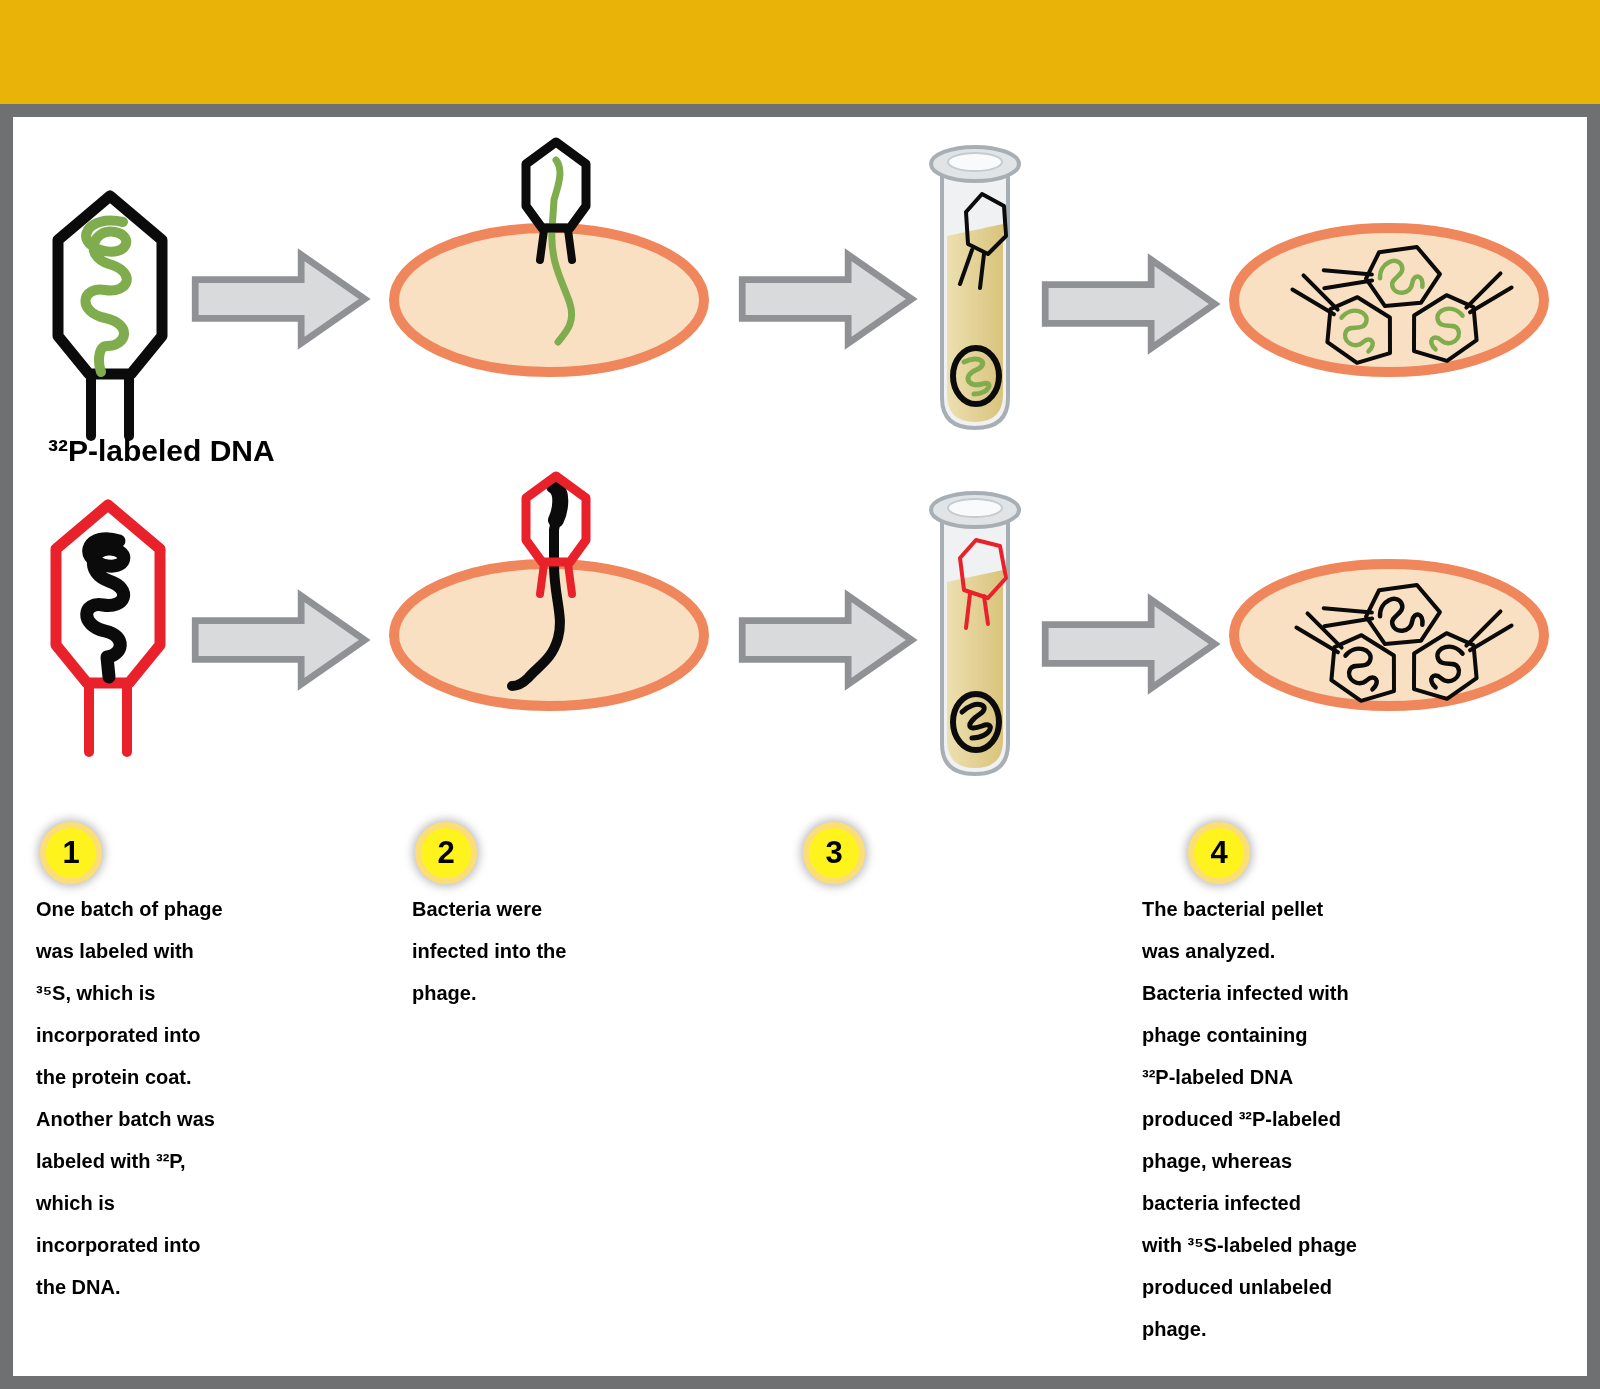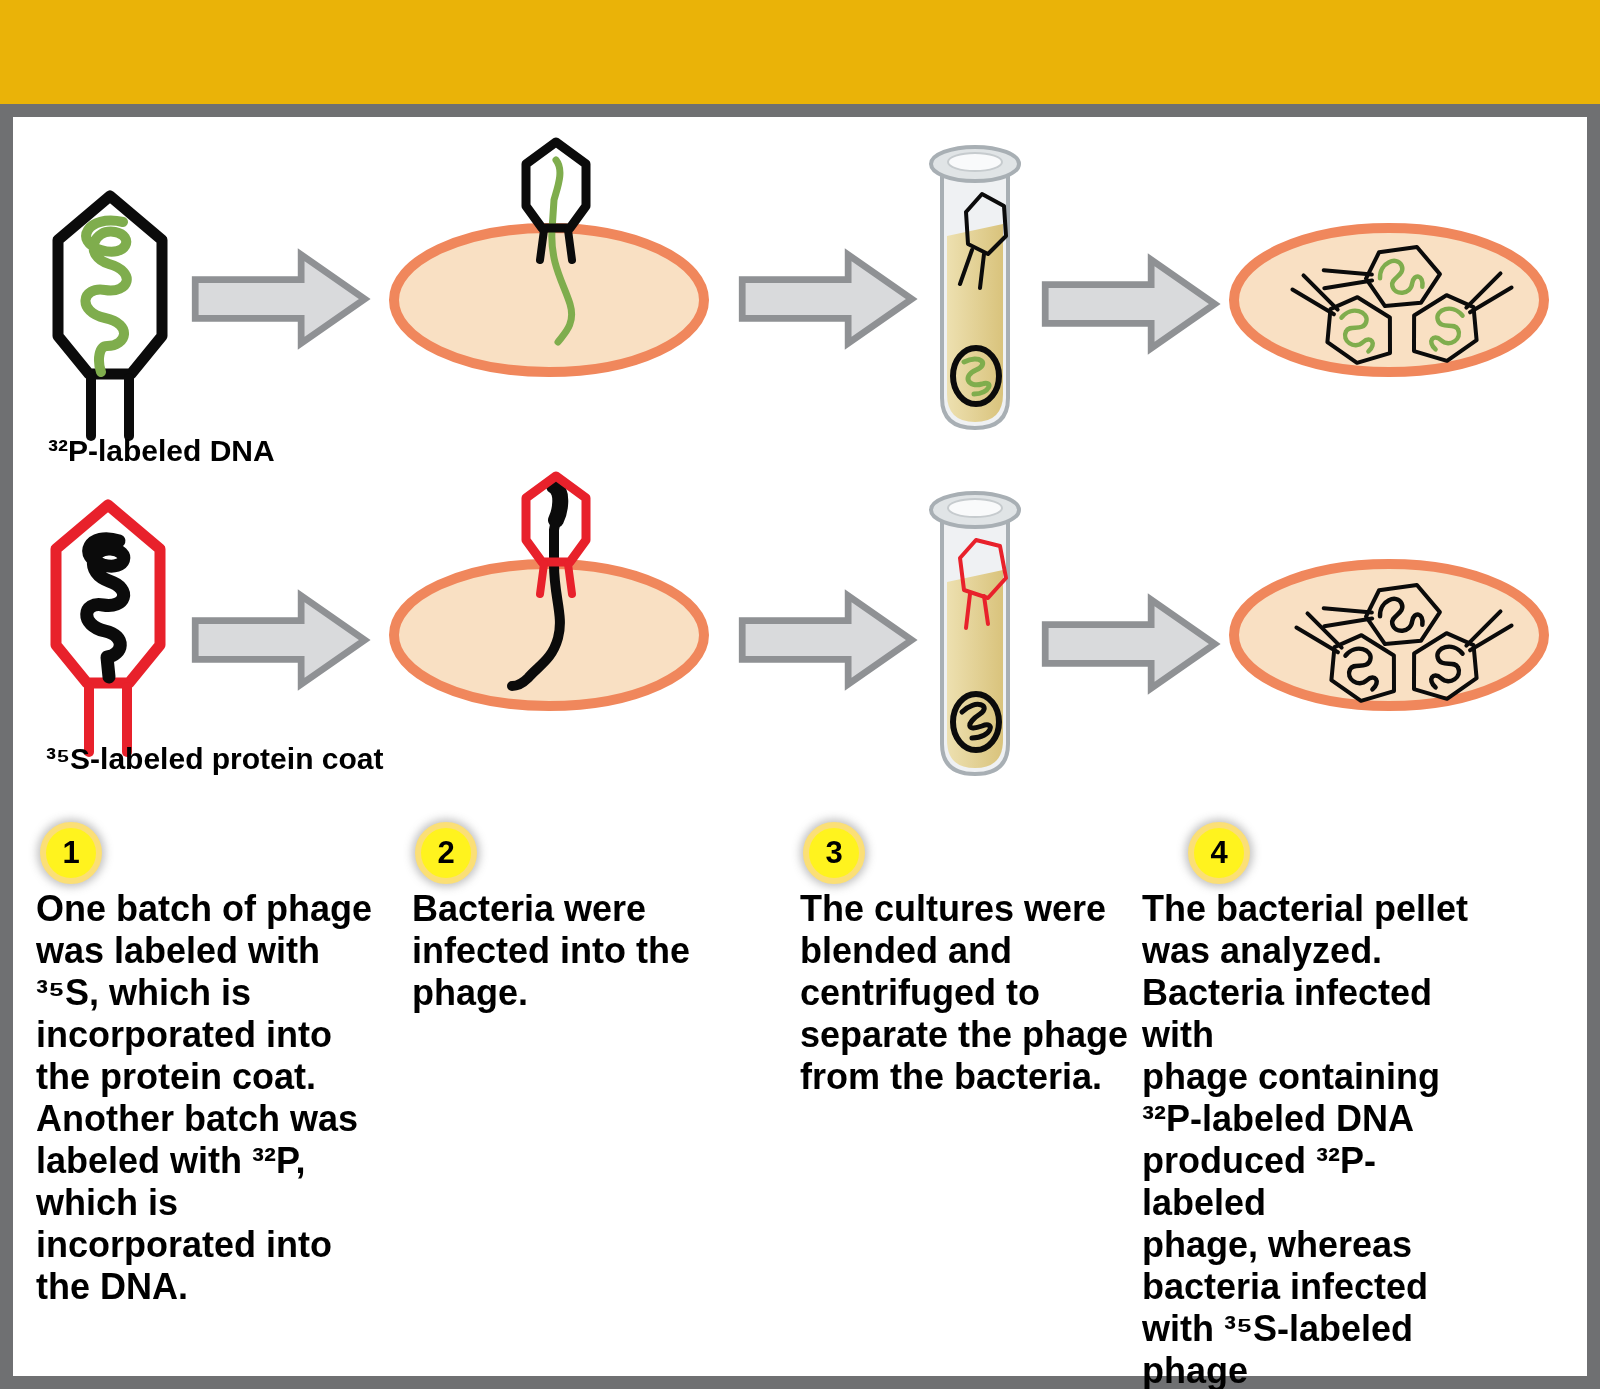--- a/index.html
+++ b/index.html
@@ -15,21 +15,21 @@
           font-family:"Liberation Sans","DejaVu Sans",sans-serif;color:var(--text);}
   .frame{position:absolute;left:0;top:104px;width:1600px;height:1285px;
          border:13px solid var(--frame);box-sizing:border-box;background:#fff;}
   .abs{position:absolute;}
   .phage-label{position:absolute;font-size:30px;font-weight:700;white-space:nowrap;}
   .step-badge{position:absolute;width:50px;height:50px;border-radius:50%;
         background:var(--badge-yellow);border:6px solid var(--badge-ring);
         box-shadow:0 0 8px 3px rgba(120,120,120,.45);
         display:flex;align-items:center;justify-content:center;
         font-size:31px;font-weight:700;color:#000;}
-  .step-text{position:absolute;font-size:36px;font-weight:700;line-height:42px;
+  .step-text{position:absolute;font-size:20px;font-weight:700;line-height:42px;
         white-space:pre-line;color:var(--text);}
   svg{display:block;overflow:visible;}
   .no-fill{fill:none;}
   .fill-white{fill:#ffffff;}
   .cell-e{fill:var(--cell-fill);stroke:var(--cell-stroke);stroke-width:10;}
   .stroke-green{stroke:var(--dna-green);}
   .stroke-red{stroke:var(--coat-red);}
   .stroke-black{stroke:#0b0b0b;}
   .rnd{stroke-linecap:round;stroke-linejoin:round;}
   .arrow-p{fill:var(--arrow-fill);stroke:var(--arrow-stroke);stroke-width:7;stroke-linejoin:miter;}
@@ -116,21 +116,20 @@
     <path class="no-fill stroke-black rnd" stroke-width="4" d="M58,14 L96,10 L118,38 L98,66 L62,68 L44,40 Z"></path>
     <path class="no-fill stroke-green rnd" stroke-width="4.5" d="M58,40 C58,24 76,18 80,28 C84,38 68,40 70,48 C72,58 88,58 90,46 C92,36 102,38 100,50"></path>
   </svg>
 
   <svg class="abs" style="left:33px;top:497px" width="150" height="260" viewBox="0 0 150 260">
     <path class="no-fill stroke-red rnd" stroke-width="11" d="M75,8 L127,52 L127,148 L96,186 L54,186 L23,148 L23,52 Z"></path>
     <path class="no-fill stroke-red rnd" stroke-width="10" d="M56,190 L56,255"></path>
     <path class="no-fill stroke-red rnd" stroke-width="10" d="M94,190 L94,255"></path>
     <path class="no-fill stroke-black rnd" stroke-width="13" d="M86,44 C56,34 44,60 70,68 C94,74 98,54 78,52 C58,50 52,76 76,84 C100,92 92,112 70,108 C50,104 46,128 72,134 C94,139 90,158 74,160 L76,180"></path>
   </svg>
-  <div class="phage-label" style="left:46px;top:742px">³⁵S-labeled protein coat</div>
 
   <svg class="abs" style="left:186px;top:588px" width="186" height="104" viewBox="0 0 190 108">
     <polygon class="arrow-p" points="8,34 118,34 118,8 184,54 118,100 118,74 8,74"></polygon>
   </svg>
 
   <svg class="abs" style="left:386px;top:556px" width="326" height="158" viewBox="0 0 326 158">
     <ellipse class="cell-e" cx="163" cy="79" rx="155" ry="71"></ellipse>
   </svg>
   <svg class="abs" style="left:498px;top:468px" width="120" height="250" viewBox="0 0 120 250">
     <path class="no-fill stroke-black rnd" stroke-width="16" d="M56,18 C66,24 62,44 58,52"></path>
@@ -203,25 +202,20 @@
 incorporated into
 the protein coat.
 Another batch was
 labeled with ³²P,
 which is
 incorporated into
 the DNA.</div>
   <div class="step-text" style="left:412px;top:888px;width:310px">Bacteria were
 infected into the
 phage.</div>
-  <div class="step-text" style="left:800px;top:888px;width:330px">The cultures were
-blended and
-centrifuged to
-separate the phage
-from the bacteria.</div>
   <div class="step-text" style="left:1142px;top:888px;width:350px">The bacterial pellet
 was analyzed.
 Bacteria infected with
 phage containing
 ³²P-labeled DNA
 produced ³²P-labeled
 phage, whereas
 bacteria infected
 with ³⁵S-labeled phage
 produced unlabeled

